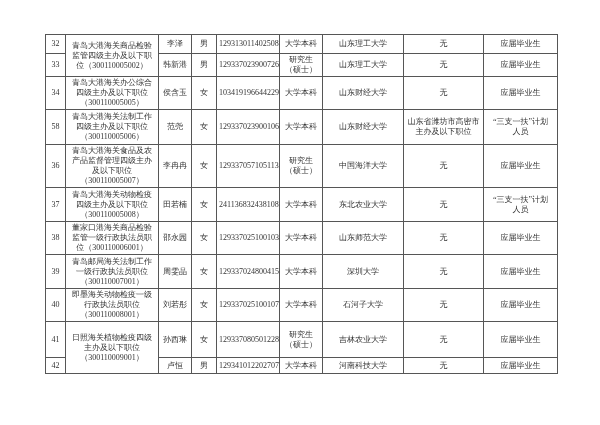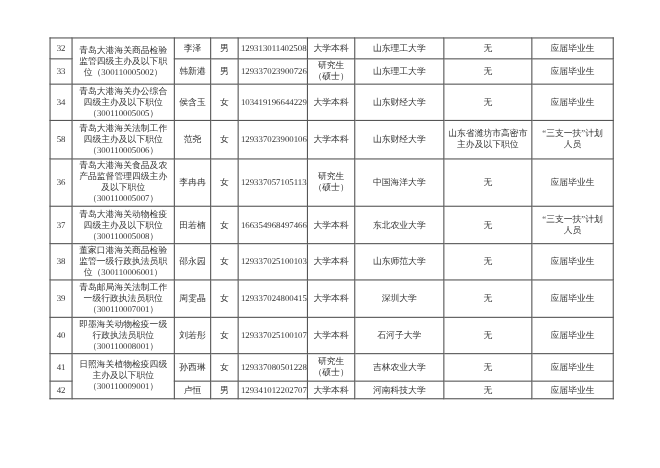--- a/index.html
+++ b/index.html
@@ -126,21 +126,21 @@
         <td class="c-grass">无</td>
         <td class="c-remark">应届毕业生</td>
       </tr>
       <tr style="height:34px">
         <td class="c-no">37</td>
         <td class="c-pos">青岛大港海关动物检疫
 四级主办及以下职位
 （300110005008）</td>
         <td class="c-name">田若楠</td>
         <td class="c-gender">女</td>
-        <td class="c-id">166354968497466</td>
+        <td class="c-id">241136832438108</td>
         <td class="c-edu">大学本科</td>
         <td class="c-uni">东北农业大学</td>
         <td class="c-grass">无</td>
         <td class="c-remark">“三支一扶”计划
 人员</td>
       </tr>
       <tr style="height:32px">
         <td class="c-no">38</td>
         <td class="c-pos">董家口港海关商品检验
 监管一级行政执法员职
@@ -172,21 +172,21 @@
 行政执法员职位
 （300110008001）</td>
         <td class="c-name">刘若彤</td>
         <td class="c-gender">女</td>
         <td class="c-id">129337025100107</td>
         <td class="c-edu">大学本科</td>
         <td class="c-uni">石河子大学</td>
         <td class="c-grass">无</td>
         <td class="c-remark">应届毕业生</td>
       </tr>
-      <tr style="height:25px">
+      <tr style="height:36px">
         <td class="c-no">41</td>
         <td class="c-pos" rowspan="2">日照海关植物检疫四级
 主办及以下职位
 （300110009001）</td>
         <td class="c-name">孙西琳</td>
         <td class="c-gender">女</td>
         <td class="c-id">129337080501228</td>
         <td class="c-edu">研究生
 （硕士）</td>
         <td class="c-uni">吉林农业大学</td>

